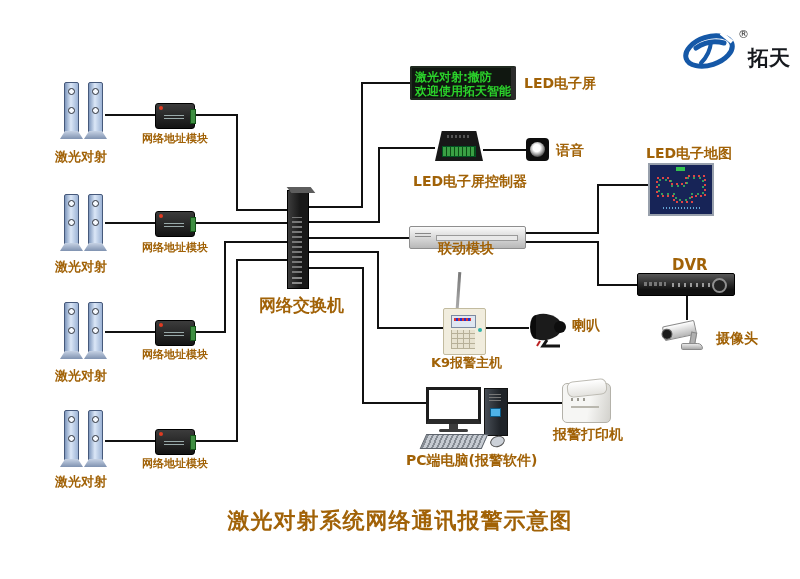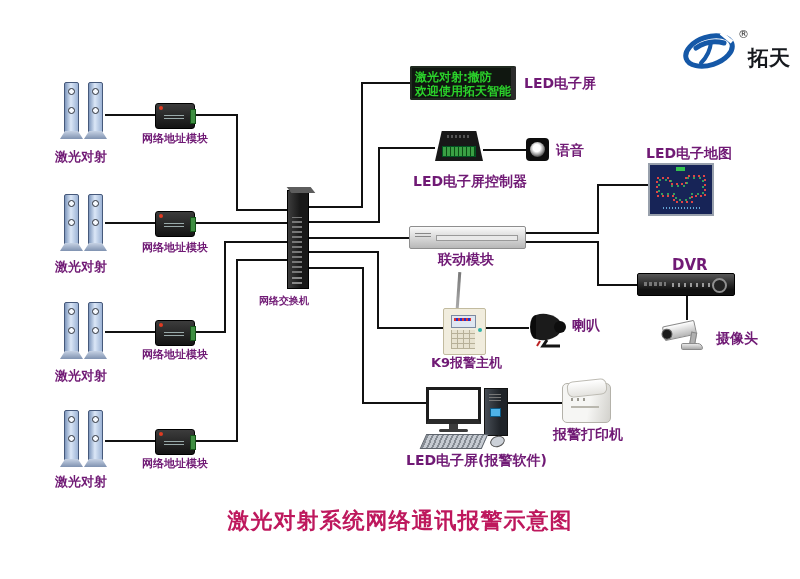--- a/index.html
+++ b/index.html
@@ -1,20 +1,20 @@
 <!DOCTYPE html>
 <html><head>
 <meta charset="utf-8">
 <style>
   html,body{margin:0;padding:0;background:#fff;}
   #stage{position:relative;width:800px;height:579px;background:#fff;overflow:hidden;
          font-family:"DejaVu Sans","Liberation Sans",sans-serif;}
   #wires{position:absolute;left:0;top:0;z-index:1;}
   .dev{position:absolute;z-index:2;}
-  .lbl{position:absolute;z-index:3;color:#701a75;font-weight:bold;white-space:nowrap;font-size:14px;}
+  .lbl{position:absolute;z-index:3;color:#a16207;font-weight:bold;white-space:nowrap;font-size:14px;}
 
   
   .towers{width:46px;height:60px;}
   .tower{position:absolute;top:0;width:13px;height:49px;border:1px solid #46597b;border-radius:2px;
          background:linear-gradient(90deg,#7e97bd,#dbe7f7 45%,#9db4d6);}
   .tled{position:absolute;left:3px;width:5px;height:5px;border-radius:50%;background:#f6faff;border:1px solid #2a2f3a;}
   .tbase{position:absolute;width:23px;height:8px;background:linear-gradient(#c6d2e4,#7f92b0);
          clip-path:polygon(22% 0,78% 0,100% 100%,0 100%);}
 
   
@@ -103,21 +103,21 @@
            background:repeating-linear-gradient(90deg,#777 0 3px,transparent 3px 5px);}
 
   
   .cam-body{position:absolute;left:0;top:5px;width:31px;height:13px;border:1px solid #8a8a8a;border-radius:2px;
             background:linear-gradient(#ffffff,#b5b5b5);transform:rotate(-12deg);}
   .cam-lens{position:absolute;left:-3px;top:2px;width:9px;height:9px;border-radius:50%;background:#1c1c1c;border:1px solid #666;}
   .cam-arm{position:absolute;left:27px;top:14px;width:4px;height:13px;background:#b0b0b0;border:1px solid #888;transform:rotate(10deg);}
   .cam-foot{position:absolute;left:18px;top:25px;width:20px;height:5px;background:linear-gradient(#e8e8e8,#a9a9a9);
             border:1px solid #8b8b8b;border-radius:2px 6px 2px 2px;}
 
-  .title{position:absolute;left:0;right:0;top:506px;text-align:center;color:#be185d;
+  .title{position:absolute;left:0;right:0;top:506px;text-align:center;color:#a16207;
          font-size:22px;font-weight:bold;letter-spacing:1px;}
 </style>
 </head>
 <body>
 
 <div id="stage">
 
   <svg id="wires" width="800" height="579">
     <g fill="none" stroke="#111111" stroke-width="2">
       <path d="M105,115 H155"></path>
@@ -229,21 +229,21 @@
   <span class="lbl" style="left:142px;top:131px;font-size:11px">网络地址模块</span>
   <span class="lbl" style="left:142px;top:240px;font-size:11px">网络地址模块</span>
   <span class="lbl" style="left:142px;top:347px;font-size:11px">网络地址模块</span>
   <span class="lbl" style="left:142px;top:456px;font-size:11px">网络地址模块</span>
 
   <div class="dev switch" style="left:287px;top:190px">
     <span class="sw-top"></span>
     <span class="sw-ports"></span>
     <span class="sw-up"></span>
   </div>
-  <span class="lbl" style="left:259px;top:294px;font-size:10px">网络交换机</span>
+  <span class="lbl" style="left:259px;top:294px;font-size:17px">网络交换机</span>
 
   <div class="dev ledsign" style="left:410px;top:66px">
     <div>激光对射:撤防</div>
     <div>欢迎使用拓天智能</div>
   </div>
   <span class="lbl" style="left:524px;top:75px">LED电子屏</span>
 
   <div class="dev ctrl" style="left:435px;top:131px">
     <span class="ctrl-top"></span>
     <span class="ctrl-term"></span>
@@ -252,21 +252,21 @@
 
   <div class="dev voice" style="left:526px;top:138px">
     <i></i>
   </div>
   <span class="lbl" style="left:556px;top:142px">语音</span>
 
   <div class="dev rack" style="left:409px;top:226px">
     <span class="rack-txt"></span>
     <span class="rack-slot"></span>
   </div>
-  <span class="lbl" style="left:438px;top:251px">联动模块</span>
+  <span class="lbl" style="left:438px;top:240px">联动模块</span>
 
   <div class="dev k9ant" style="left:457px;top:272px"></div>
   <div class="dev k9" style="left:443px;top:308px">
     <span class="k9-scr">
         <i></i>
       </span>
     <span class="k9-pad"></span>
     <span class="k9-led"></span>
   </div>
   <span class="lbl" style="left:431px;top:354px;font-size:13px">K9报警主机</span>
@@ -284,21 +284,21 @@
     <div class="mon"></div>
     <div class="mon-stand"></div>
     <div class="mon-base"></div>
     <div class="tower-pc">
       <span class="pc-lines"></span>
       <span class="pc-scr"></span>
     </div>
     <div class="kbd"></div>
     <div class="mouse"></div>
   </div>
-  <span class="lbl" style="left:406px;top:452px">LED电子屏(报警软件)</span>
+  <span class="lbl" style="left:406px;top:452px">PC端电脑(报警软件)</span>
 
   <div class="dev printer" style="left:562px;top:383px">
     <span class="pr-lid"></span>
     <span class="pr-dots"></span>
     <span class="pr-slot"></span>
   </div>
   <span class="lbl" style="left:553px;top:426px">报警打印机</span>
 
   <div class="dev map" style="left:648px;top:163px">
     <svg width="62" height="49" viewBox="0 0 62 49">

